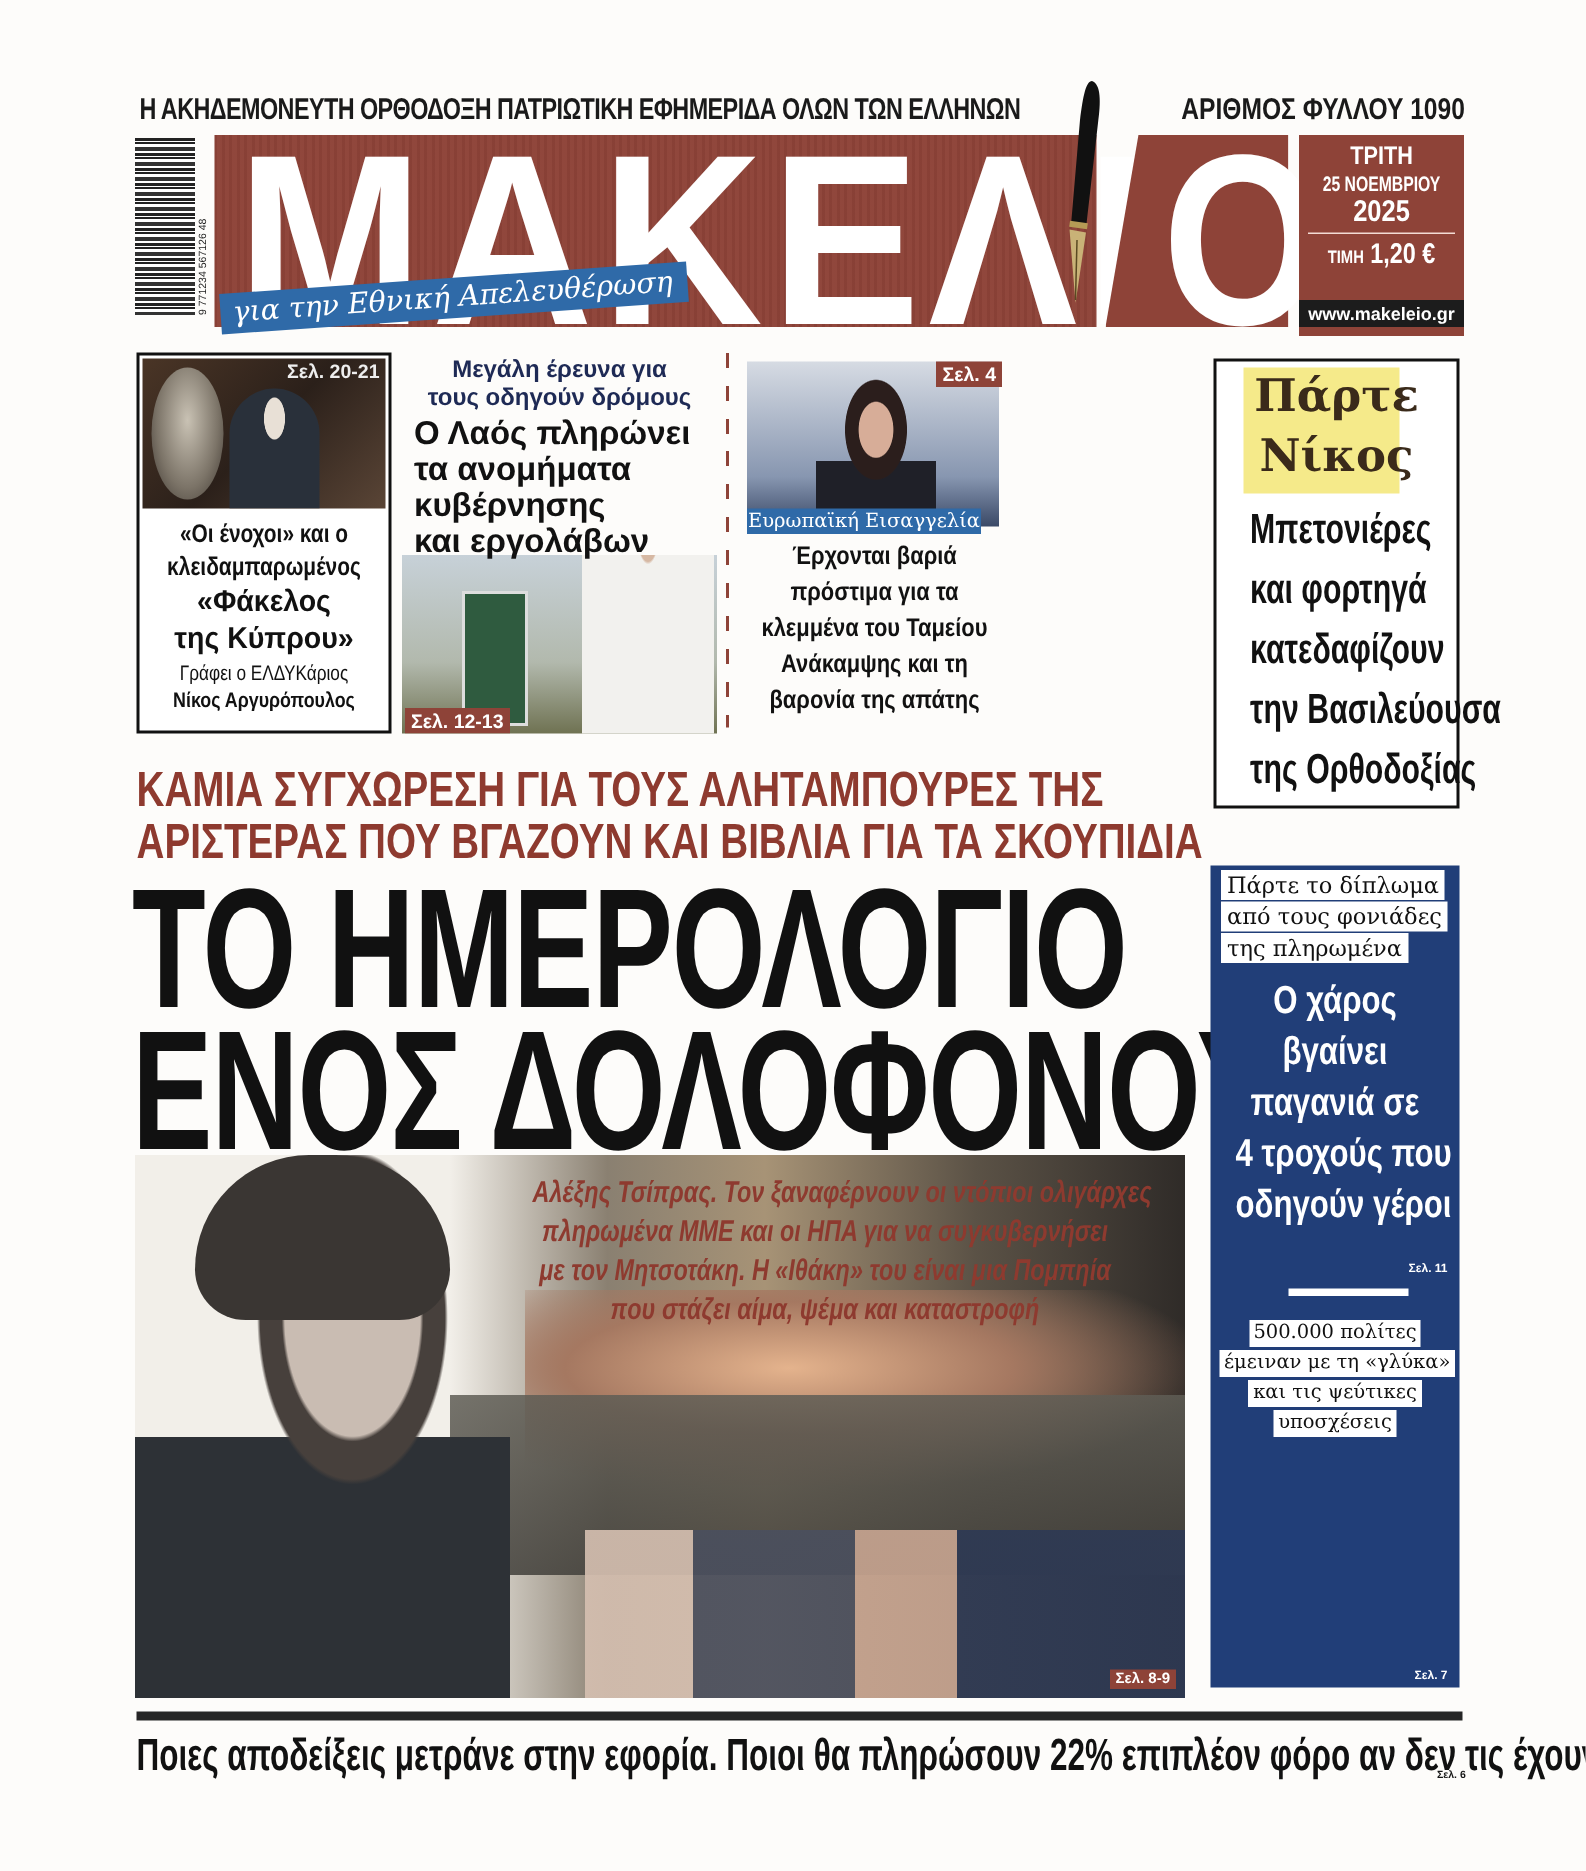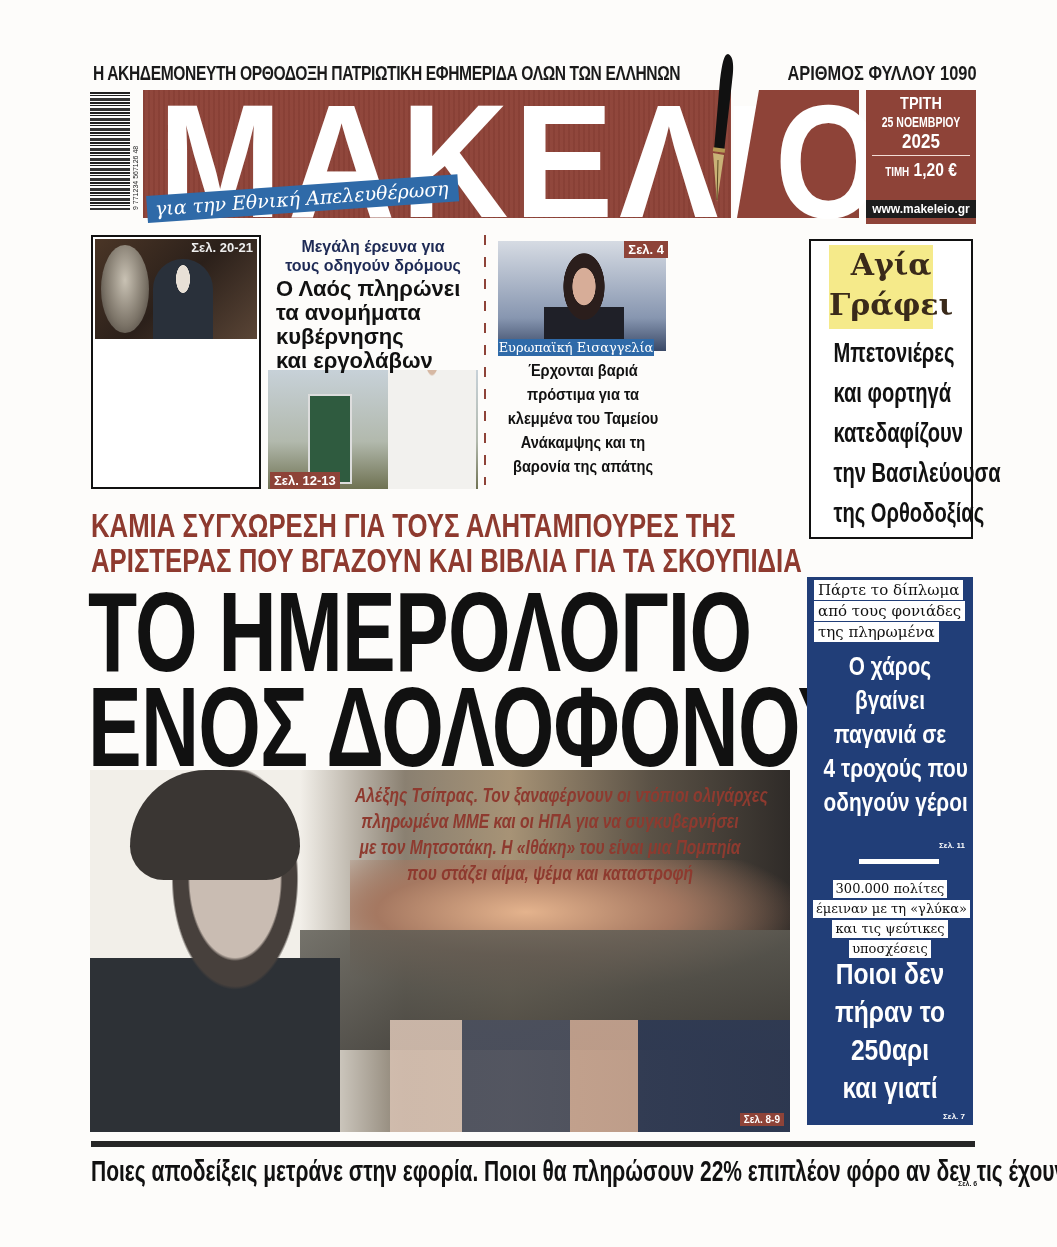--- a/index.html
+++ b/index.html
@@ -152,20 +152,28 @@
   </div>
 </div>
 <div id="website">www.makeleio.gr</div>
 
 <div id="story-cyprus">
   <div class="photo">
     <div class="portrait-old"></div>
     <div class="man"></div>
   </div>
   <span class="page-tag tag-s">Σελ. 20-21</span>
+  <div class="title">
+    <div class="t1">«Οι ένοχοι» και ο</div>
+    <div class="t1">κλειδαμπαρωμένος</div>
+    <div class="t2">«Φάκελος</div>
+    <div class="t2">της Κύπρου»</div>
+    <div class="by1">Γράφει ο ΕΛΔΥΚάριος</div>
+    <div class="by2">Νίκος Αργυρόπουλος</div>
+  </div>
 </div>
 
 <div id="story-roads">
   <div class="kicker">
     <div>Μεγάλη έρευνα για</div>
     <div>τους οδηγούν δρόμους</div>
   </div>
   <div class="head">
     <div>Ο Λαός πληρώνει</div>
     <div>τα ανομήματα</div>
@@ -193,22 +201,22 @@
     <div>κλεμμένα του Ταμείου</div>
     <div>Ανάκαμψης και τη</div>
     <div>βαρονία της απάτης</div>
   </div>
 </div>
 
 <div id="story-sofia">
   <div class="box">
     <div class="hl"></div>
     <div class="kicker">
-      <div>Αγία</div>
-      <div>Γράφει</div>
+      <div>Πάρτε</div>
+      <div>Νίκος</div>
     </div>
     <div class="head">
       <div>Μπετονιέρες</div>
       <div>και φορτηγά</div>
       <div>κατεδαφίζουν</div>
       <div>την Βασιλεύουσα</div>
       <div>της Ορθοδοξίας</div>
     </div>
   </div>
 </div>
@@ -248,29 +256,23 @@
   <div class="head1">
     <div>Ο χάρος</div>
     <div>βγαίνει</div>
     <div>παγανιά σε</div>
     <div>4 τροχούς που</div>
     <div>οδηγούν γέροι</div>
   </div>
   <div class="page1">Σελ. 11</div>
   <div class="divider"></div>
   <div class="kicker2">
-    <span>300.000 πολίτες</span><br>
+    <span>500.000 πολίτες</span><br>
     <span>έμειναν με τη «γλύκα»</span><br>
     <span>και τις ψεύτικες</span><br>
     <span>υποσχέσεις</span>
   </div>
-  <div class="head2">
-    <div>Ποιοι δεν</div>
-    <div>πήραν το</div>
-    <div>250αρι</div>
-    <div>και γιατί</div>
-  </div>
   <div class="page2">Σελ. 7</div>
 </div>
 
 <div id="bottom-rule"></div>
 <div id="bottom-headline">Ποιες αποδείξεις μετράνε στην εφορία. Ποιοι θα πληρώσουν 22% επιπλέον φόρο αν δεν τις έχουν</div>
 <div id="bottom-page">Σελ. 6</div>
 
 </body></html>

